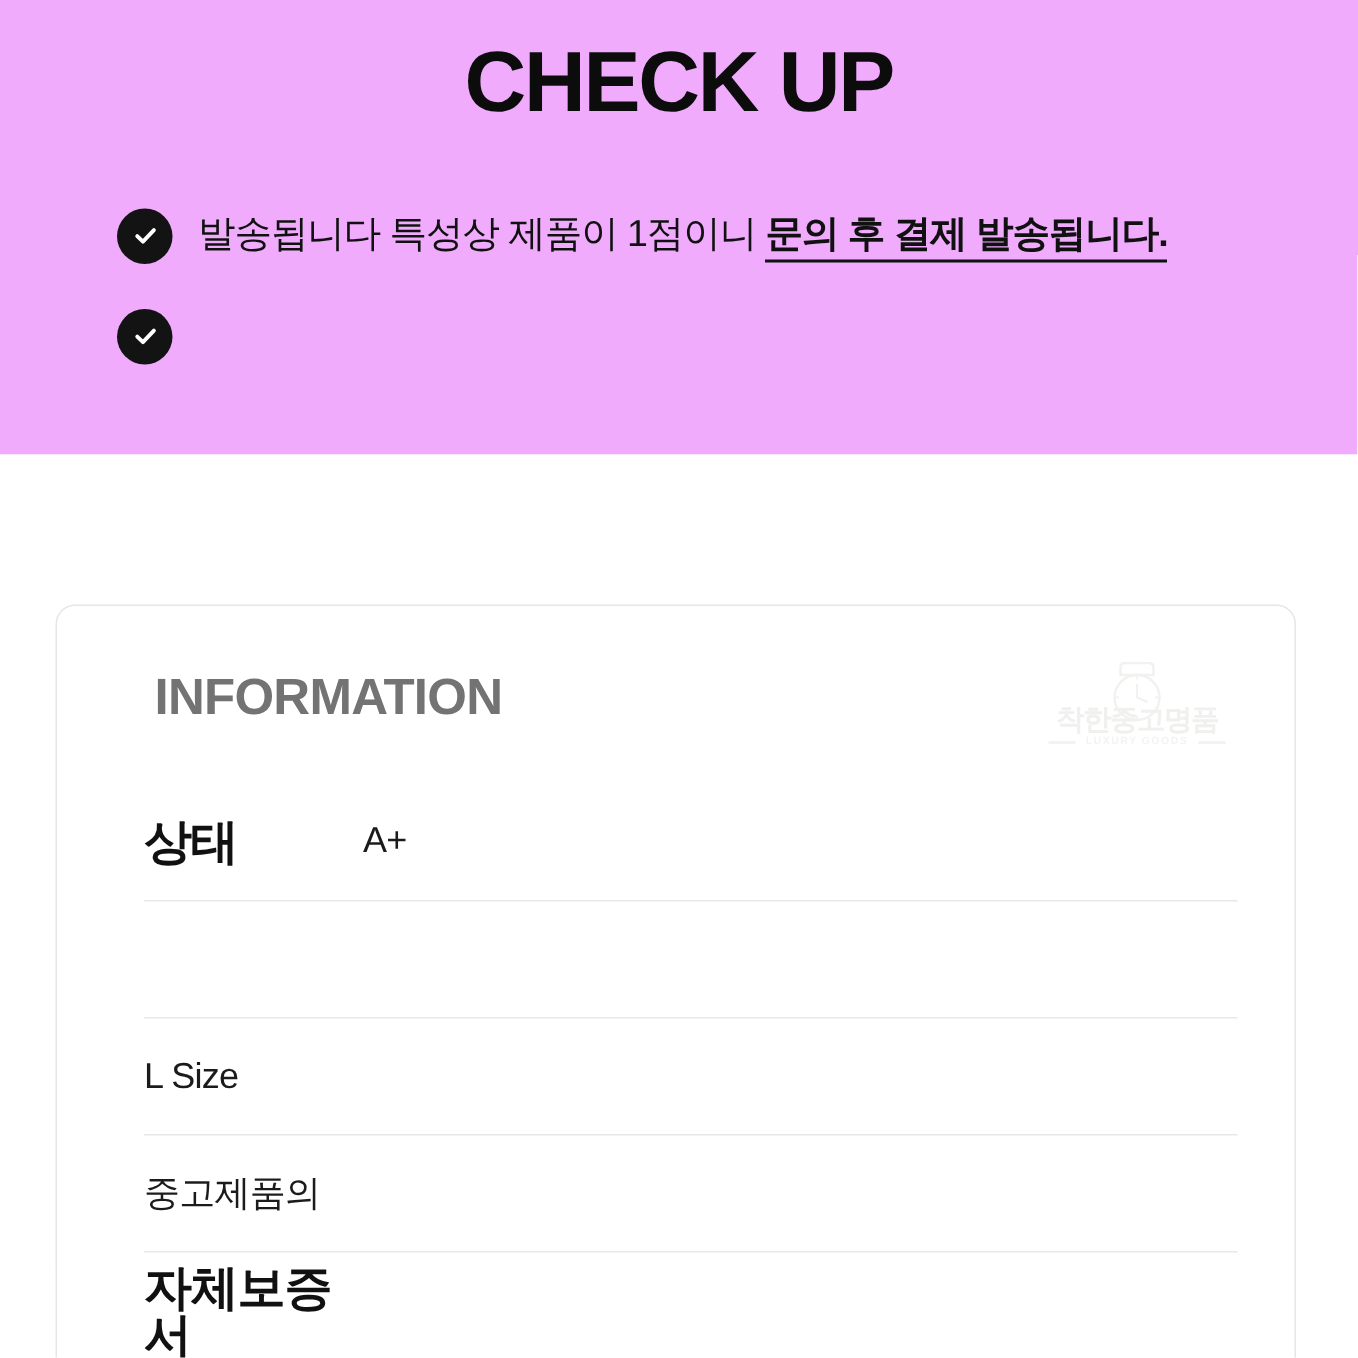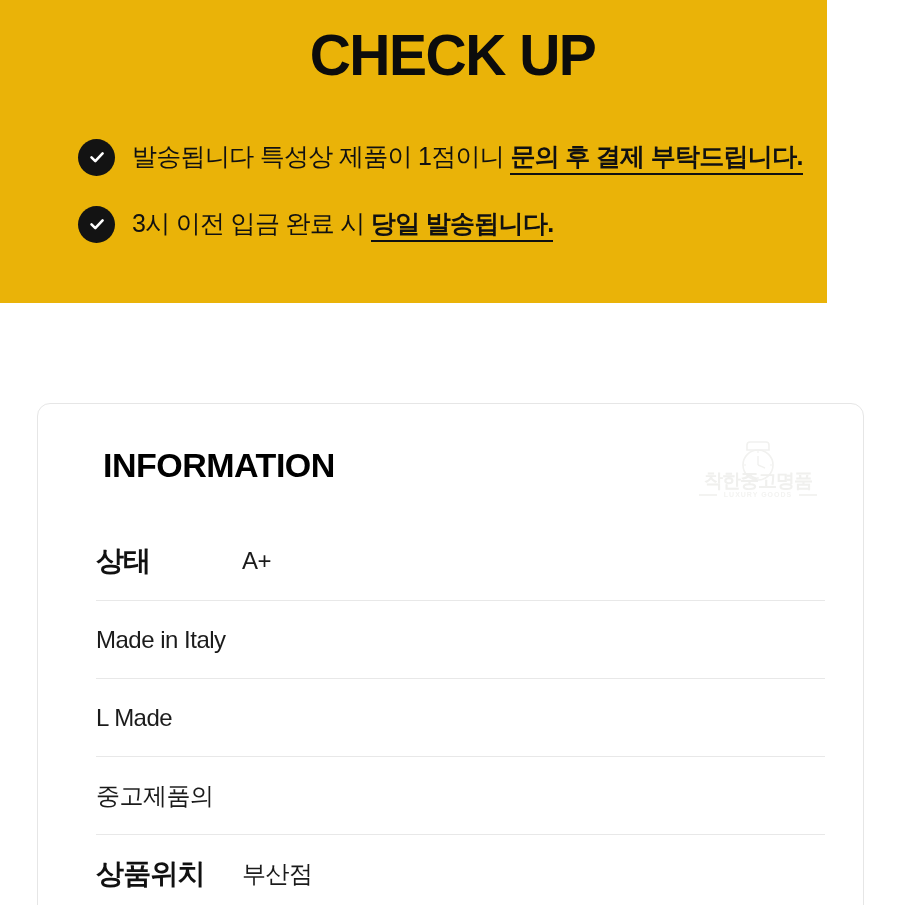--- a/index.html
+++ b/index.html
@@ -14,23 +14,23 @@
     background: #ffffff;
     overflow: hidden;
     position: relative;
   }
 
   
   .checkup-band {
     position: absolute;
     left: 0;
     top: 0;
-    width: 827px;
+    width: 905px;
     height: 303px;
-    background: #eab308;
+    background: #f0abfc;
   }
 
   .checkup-title {
     position: absolute;
     left: 0;
     top: 27px;
     width: 905px;
     text-align: center;
     font-size: 57px;
     font-weight: 900;
@@ -104,21 +104,21 @@
     overflow: hidden;
   }
 
   .info-heading {
     position: absolute;
     left: 65px;
     top: 44px;
     font-size: 34px;
     font-weight: 900;
     letter-spacing: -0.5px;
-    color: #000000;
+    color: #737373;
     line-height: 1;
   }
 
   
   .watermark {
     position: absolute;
     right: 44px;
     top: 37px;
     width: 122px;
     height: 62px;
@@ -184,21 +184,21 @@
     height: 78px;
     border-top: 1.5px solid #e8e8e8;
   }
 
   .spec-row:first-child {
     border-top: none;
   }
 
   .spec-label {
     flex: 0 0 146px;
-    font-size: 28px;
+    font-size: 32px;
     font-weight: 700;
     color: #111111;
     letter-spacing: -0.8px;
     line-height: 1;
   }
 
   .spec-value {
     flex: 1 1 auto;
     font-size: 24px;
     font-weight: 400;
@@ -215,30 +215,29 @@
   <div class="checkup-title">CHECK UP</div>
 
   <div class="checkup-list">
 
     <div class="checkup-row">
       <span class="check-icon">
         <svg width="20" height="20" viewBox="0 0 20 20" aria-hidden="true">
           <path d="M4.5 10.4 L8.3 14.1 L15.6 6.4" fill="none" stroke="#ffffff" stroke-width="2.6" stroke-linecap="round" stroke-linejoin="round"></path>
         </svg>
       </span>
-      <span class="checkup-text"><span>발송됩니다 특성상 제품이 1점이니 </span><span class="em">문의 후 결제 부탁드립니다.</span></span>
+      <span class="checkup-text"><span>발송됩니다 특성상 제품이 1점이니 </span><span class="em">문의 후 결제 발송됩니다.</span></span>
     </div>
 
     <div class="checkup-row">
       <span class="check-icon">
         <svg width="20" height="20" viewBox="0 0 20 20" aria-hidden="true">
           <path d="M4.5 10.4 L8.3 14.1 L15.6 6.4" fill="none" stroke="#ffffff" stroke-width="2.6" stroke-linecap="round" stroke-linejoin="round"></path>
         </svg>
       </span>
-      <span class="checkup-text"><span>3시 이전 입금 완료 시 </span><span class="em">당일 발송됩니다.</span></span>
     </div>
 
   </div>
 </div>
 
 <div class="lower-area"></div>
 
 <div class="info-card">
 
   <div class="info-heading">INFORMATION</div>
@@ -261,30 +260,28 @@
   </div>
 
   <div class="spec-table">
 
     <div class="spec-row">
       <div class="spec-label">상태</div>
       <div class="spec-value">A+</div>
     </div>
 
     <div class="spec-row">
-      <div class="spec-value">Made in Italy</div>
-    </div>
-
-    <div class="spec-row">
-      <div class="spec-value">L Made</div>
+    </div>
+
+    <div class="spec-row">
+      <div class="spec-value">L Size</div>
     </div>
 
     <div class="spec-row">
       <div class="spec-value">중고제품의</div>
     </div>
 
     <div class="spec-row">
-      <div class="spec-label">상품위치</div>
-      <div class="spec-value">부산점</div>
+      <div class="spec-label">자체보증서</div>
     </div>
 
   </div>
 </div>
 
 </body></html>

